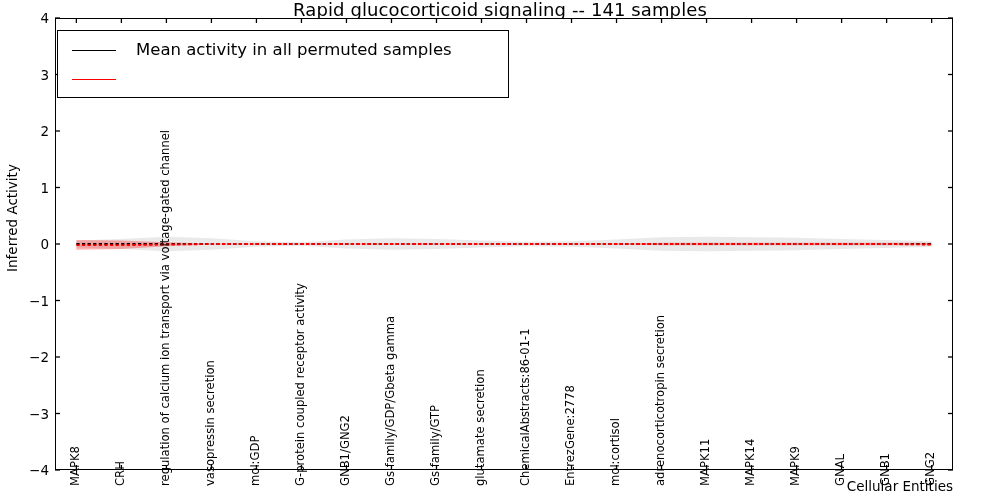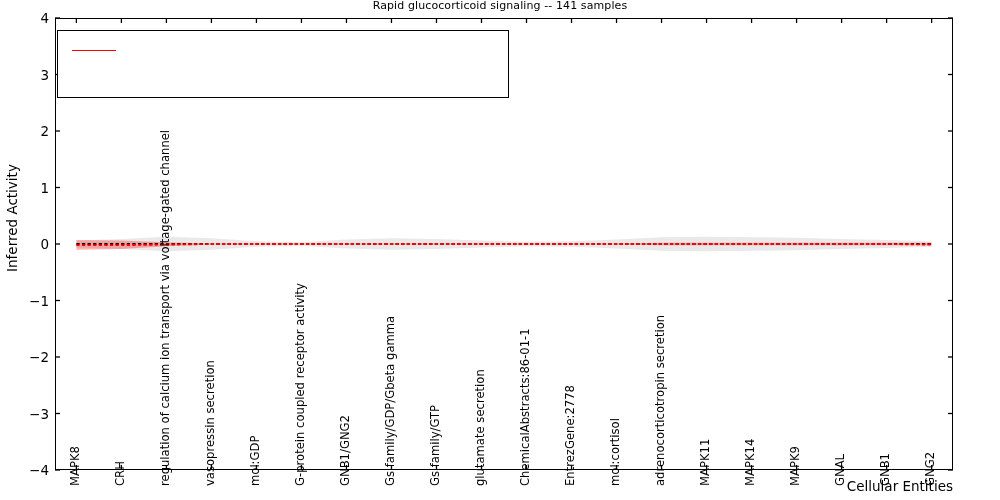--- a/index.html
+++ b/index.html
@@ -7,21 +7,21 @@
        font-family:"DejaVu Sans","Liberation Sans",sans-serif;}
   #root{position:relative;width:1000px;height:500px;}
 
   
   #plot-area{position:absolute;left:55px;top:18px;width:898px;height:452px;
              border:1.6px solid #000;box-sizing:border-box;background:#fff;}
   #svg-layer{position:absolute;left:0;top:0;width:1000px;height:500px;}
 
   
   #chart-title{position:absolute;left:0;top:-1px;width:1000px;text-align:center;
-               font-size:11px;color:#000;letter-spacing:.1px;}
+               font-size:18px;color:#000;letter-spacing:.1px;}
 
   
   #ylabel{position:absolute;left:-188px;top:210px;width:400px;text-align:center;
           transform:rotate(-90deg);font-size:13.5px;color:#000;}
   #xlabel{position:absolute;left:55px;top:478px;width:898px;text-align:right;
           font-size:13.5px;color:#000;}
   .ytick-lbl{position:absolute;width:40px;text-align:right;font-size:13.5px;
              color:#000;transform:translateY(-50%);}
 
   
@@ -145,17 +145,21 @@
       <div class="xtick-lbl" style="left: 712.056px; top: 472px;">MAPK11</div>
       <div class="xtick-lbl" style="left: 757.069px; top: 472px;">MAPK14</div>
       <div class="xtick-lbl" style="left: 802.081px; top: 472px;">MAPK9</div>
       <div class="xtick-lbl" style="left: 847.094px; top: 472px;">GNAL</div>
       <div class="xtick-lbl" style="left: 892.107px; top: 472px;">GNB1</div>
       <div class="xtick-lbl" style="left: 937.119px; top: 472px;">GNG2</div>
     </div>
 
   <div id="legend">
     <div class="legend-row">
+      <span class="legend-swatch"></span>
+      <span class="legend-text">Mean activity in all permuted samples</span>
+    </div>
+    <div class="legend-row">
       <span class="legend-swatch red"></span>
     </div>
   </div>
 
 </div>
 
 </body></html>

